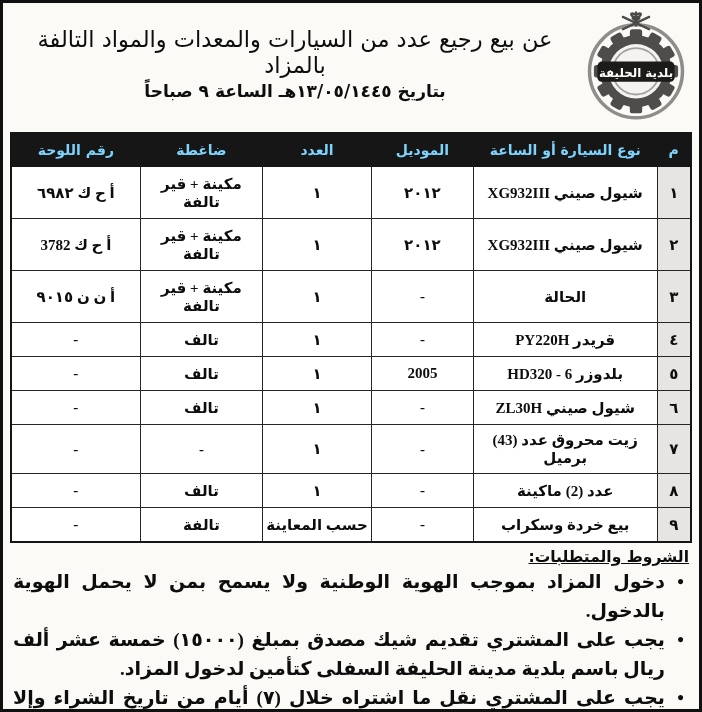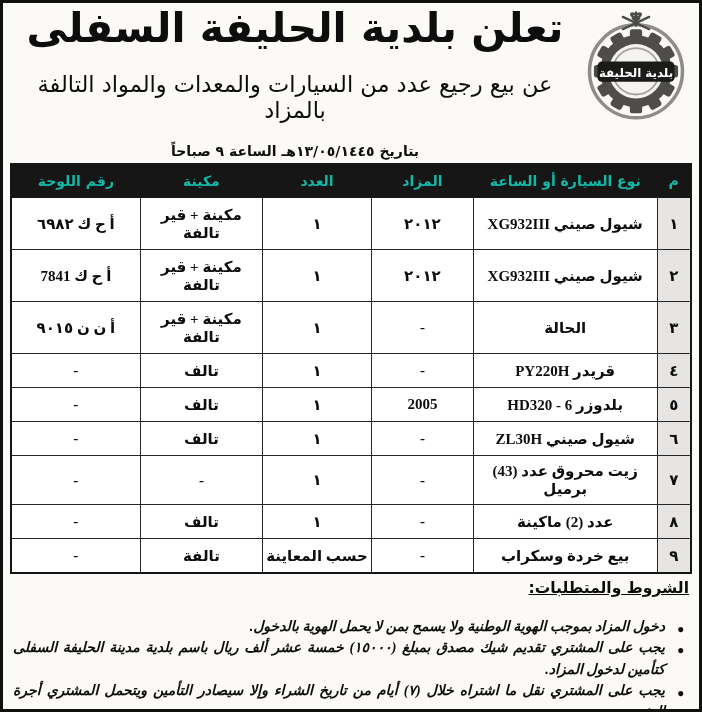--- a/index.html
+++ b/index.html
@@ -15,55 +15,54 @@
     border: 3px solid #101010;
     display: flex; flex-direction: column;
     overflow: hidden;
   }
   
   .hdr { display: flex; align-items: flex-start; padding: 3px 6px 2px; }
   .logo-wrap { width: 120px; flex: 0 0 120px; padding-top: 2px; text-align: right; }
   .titles { flex: 1; text-align: center; color: #0d0d0d; padding-left: 8px; }
   .t1 { font-size: 41px; font-weight: bold; line-height: 1.1; letter-spacing: -1px; }
   .t2 { font-size: 22.5px; font-weight: normal; margin-top: 20px; }
-  .t3 { font-size: 14px; font-weight: bold; margin-top: 20px; }
+  .t3 { font-size: 17px; font-weight: bold; margin-top: 3px; }
   
   table {
     width: calc(100% - 14px);
     margin: 2px 7px 0;
     border-collapse: collapse;
     border: 2.5px solid #151515;
     background: #fff;
   }
   th {
-    background: #161616; color: #14b8a6;
+    background: #161616; color: #7dd3fc;
     font-size: 14px; font-weight: bold;
     padding: 8px 2px; border: 1.5px solid #161616;
   }
   td {
     border: 1.6px solid #262626;
     font-size: 15px; font-weight: bold; color: #0d0d0d;
     text-align: center; vertical-align: middle;
     padding: 7.5px 3px;
     font-family: "Liberation Serif", "DejaVu Sans", sans-serif;
   }
   td.num { background: #e6e5e3; font-family: "DejaVu Sans", sans-serif; }
   
   .terms { padding: 5px 10px 6px; color: #0d0d0d; }
   .terms-h {
     font-size: 15.5px; font-weight: bold;
-    text-decoration: underline; margin-bottom: 19px;
+    text-decoration: underline; margin-bottom: 2px;
   }
   .terms ul { list-style: none; }
   .terms li {
     position: relative; padding-right: 24px;
-    font-size: 14px; font-weight: bold;
+    font-size: 19px; font-weight: bold;
     line-height: 1.52; text-align: justify;
     font-family: "Liberation Serif", "DejaVu Sans", sans-serif;
-    font-style: italic;
   }
   .terms li::before {
     content: "\2022";
     position: absolute; right: 5px; top: 0px;
     font-size: 19px;
   }
 </style>
 </head>
 <body>
 
@@ -101,61 +100,60 @@
         </g>
         <circle cx="65" cy="70" r="41" fill="#4e4d4b"></circle>
         <circle cx="65" cy="70" r="31" fill="#f4f3f1"></circle>
         <circle cx="65" cy="70" r="26.5" fill="none" stroke="#a3a19e" stroke-width="2"></circle>
 
         <rect x="21" y="59" width="88" height="23" rx="5" fill="#1b1b1a"></rect>
         <text x="65" y="76" font-size="13.5" fill="#ffffff" text-anchor="middle" font-weight="bold" font-family="DejaVu Sans, sans-serif">بلدية الحليفة</text>
       </svg>
     </div>
     <div class="titles">
-      <div class="t1">تعلن بلدية الحليفة السفلى</div>
       <div class="t2">عن بيع رجيع عدد من السيارات والمعدات والمواد التالفة بالمزاد</div>
       <div class="t3">بتاريخ ١٣/٠٥/١٤٤٥هـ الساعة ٩ صباحاً</div>
     </div>
   </div>
 
   <table>
     <colgroup>
       <col style="width:5%">
         <col style="width:27%">
         <col style="width:15%">
       <col style="width:16%">
         <col style="width:18%">
         <col style="width:19%">
     </colgroup>
     <thead>
       <tr>
         <th>م</th>
         <th>نوع السيارة أو الساعة</th>
-        <th>المزاد</th>
+        <th>الموديل</th>
         <th>العدد</th>
-        <th>مكينة</th>
+        <th>ضاغطة</th>
         <th>رقم اللوحة</th>
       </tr>
     </thead>
     <tbody>
       <tr>
         <td class="num">١</td>
         <td>شيول صيني XG932III</td>
         <td>٢٠١٢</td>
         <td>١</td>
         <td>مكينة + قير تالفة</td>
         <td>أ ح ك ٦٩٨٢</td>
       </tr>
       <tr>
         <td class="num">٢</td>
         <td>شيول صيني XG932III</td>
         <td>٢٠١٢</td>
         <td>١</td>
         <td>مكينة + قير تالفة</td>
-        <td>أ ح ك 7841</td>
+        <td>أ ح ك 3782</td>
       </tr>
       <tr>
         <td class="num">٣</td>
         <td>الحالة</td>
         <td>-</td>
         <td>١</td>
         <td>مكينة + قير تالفة</td>
         <td>أ ن ن ٩٠١٥</td>
       </tr>
       <tr>

